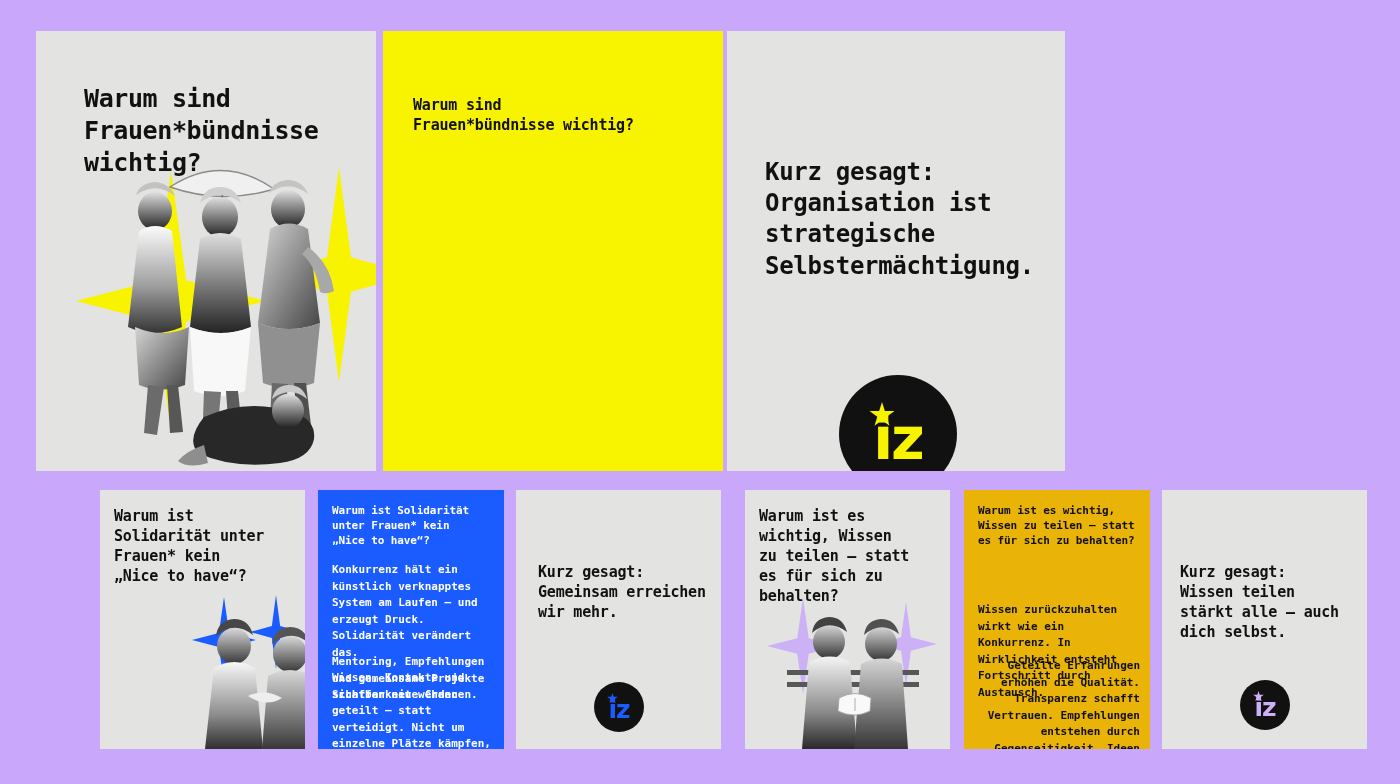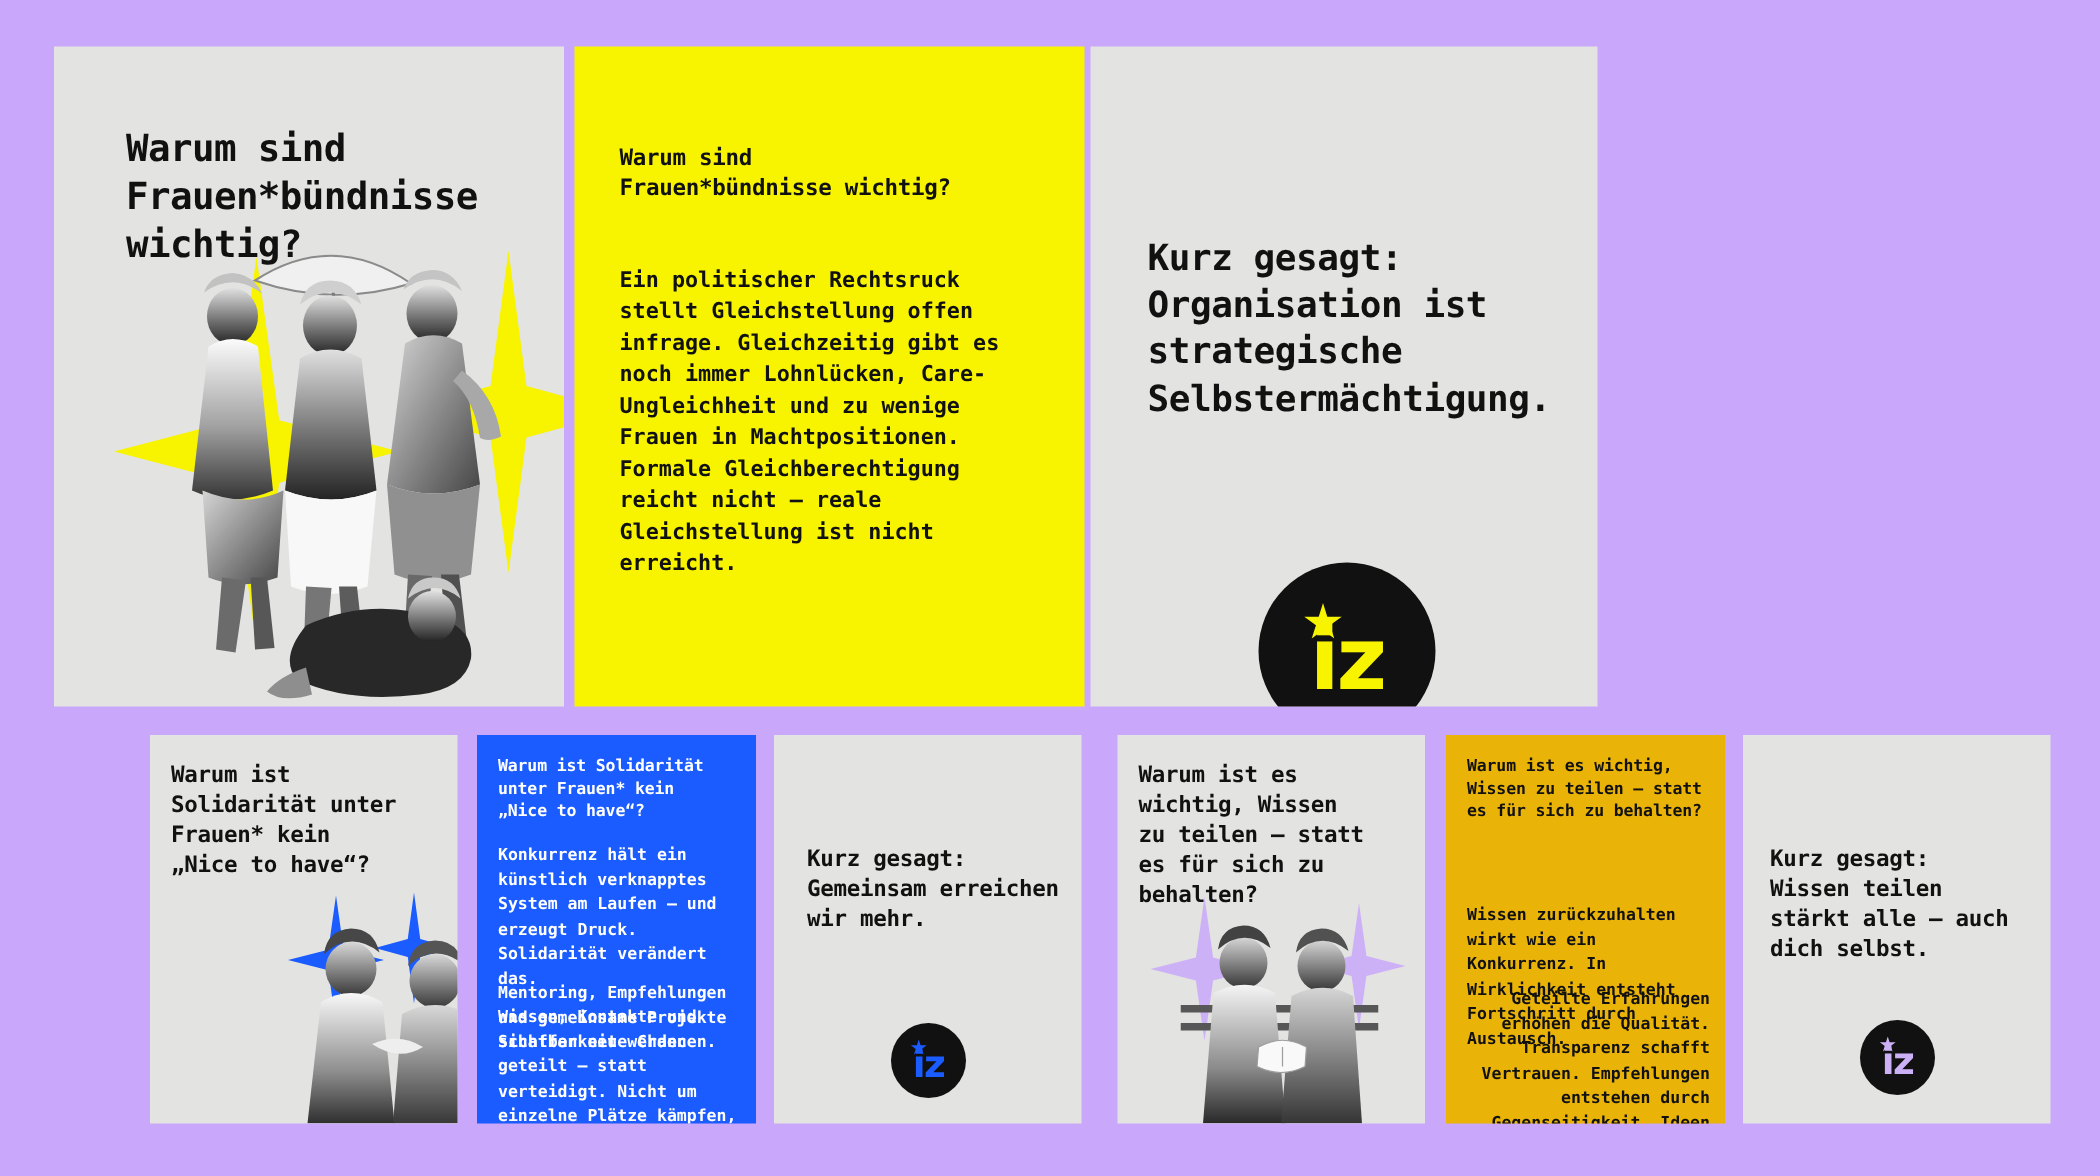--- a/index.html
+++ b/index.html
@@ -143,21 +143,20 @@
     </div>
 
     <div class="h-big" style="position:absolute; left:48px; top:52px; width:290px;">Warum sind
 Frauen*bündnisse
 wichtig?</div>
   </div>
 
   <div class="card yellow" style="left:383px; top:31px; width:340px; height:440px;">
     <div class="h-small" style="position:absolute; left:30px; top:64px; width:290px;">Warum sind
 Frauen*bündnisse wichtig?</div>
-    <div class="body-mid" style="position:absolute; left:30px; top:146px; width:284px;">Ein politischer Rechtsruck stellt Gleichstellung offen infrage. Gleichzeitig gibt es noch immer Lohnlücken, Care-Ungleichheit und zu wenige Frauen in Machtpositionen. Formale Gleichberechtigung reicht nicht – reale Gleichstellung ist nicht erreicht.</div>
   </div>
 
   <div class="card grey" style="left:727px; top:31px; width:338px; height:440px;">
     <div class="h-mid" style="position:absolute; left:38px; top:126px; width:290px; font-size:24px;">Kurz gesagt:
 Organisation ist
 strategische
 Selbstermächtigung.</div>
 
     <div class="logo" style="left:112px; top:344px; width:118px; height:118px;">
       <div class="star" style="left:30px; top:27px; width:26px; height:26px;"></div>

